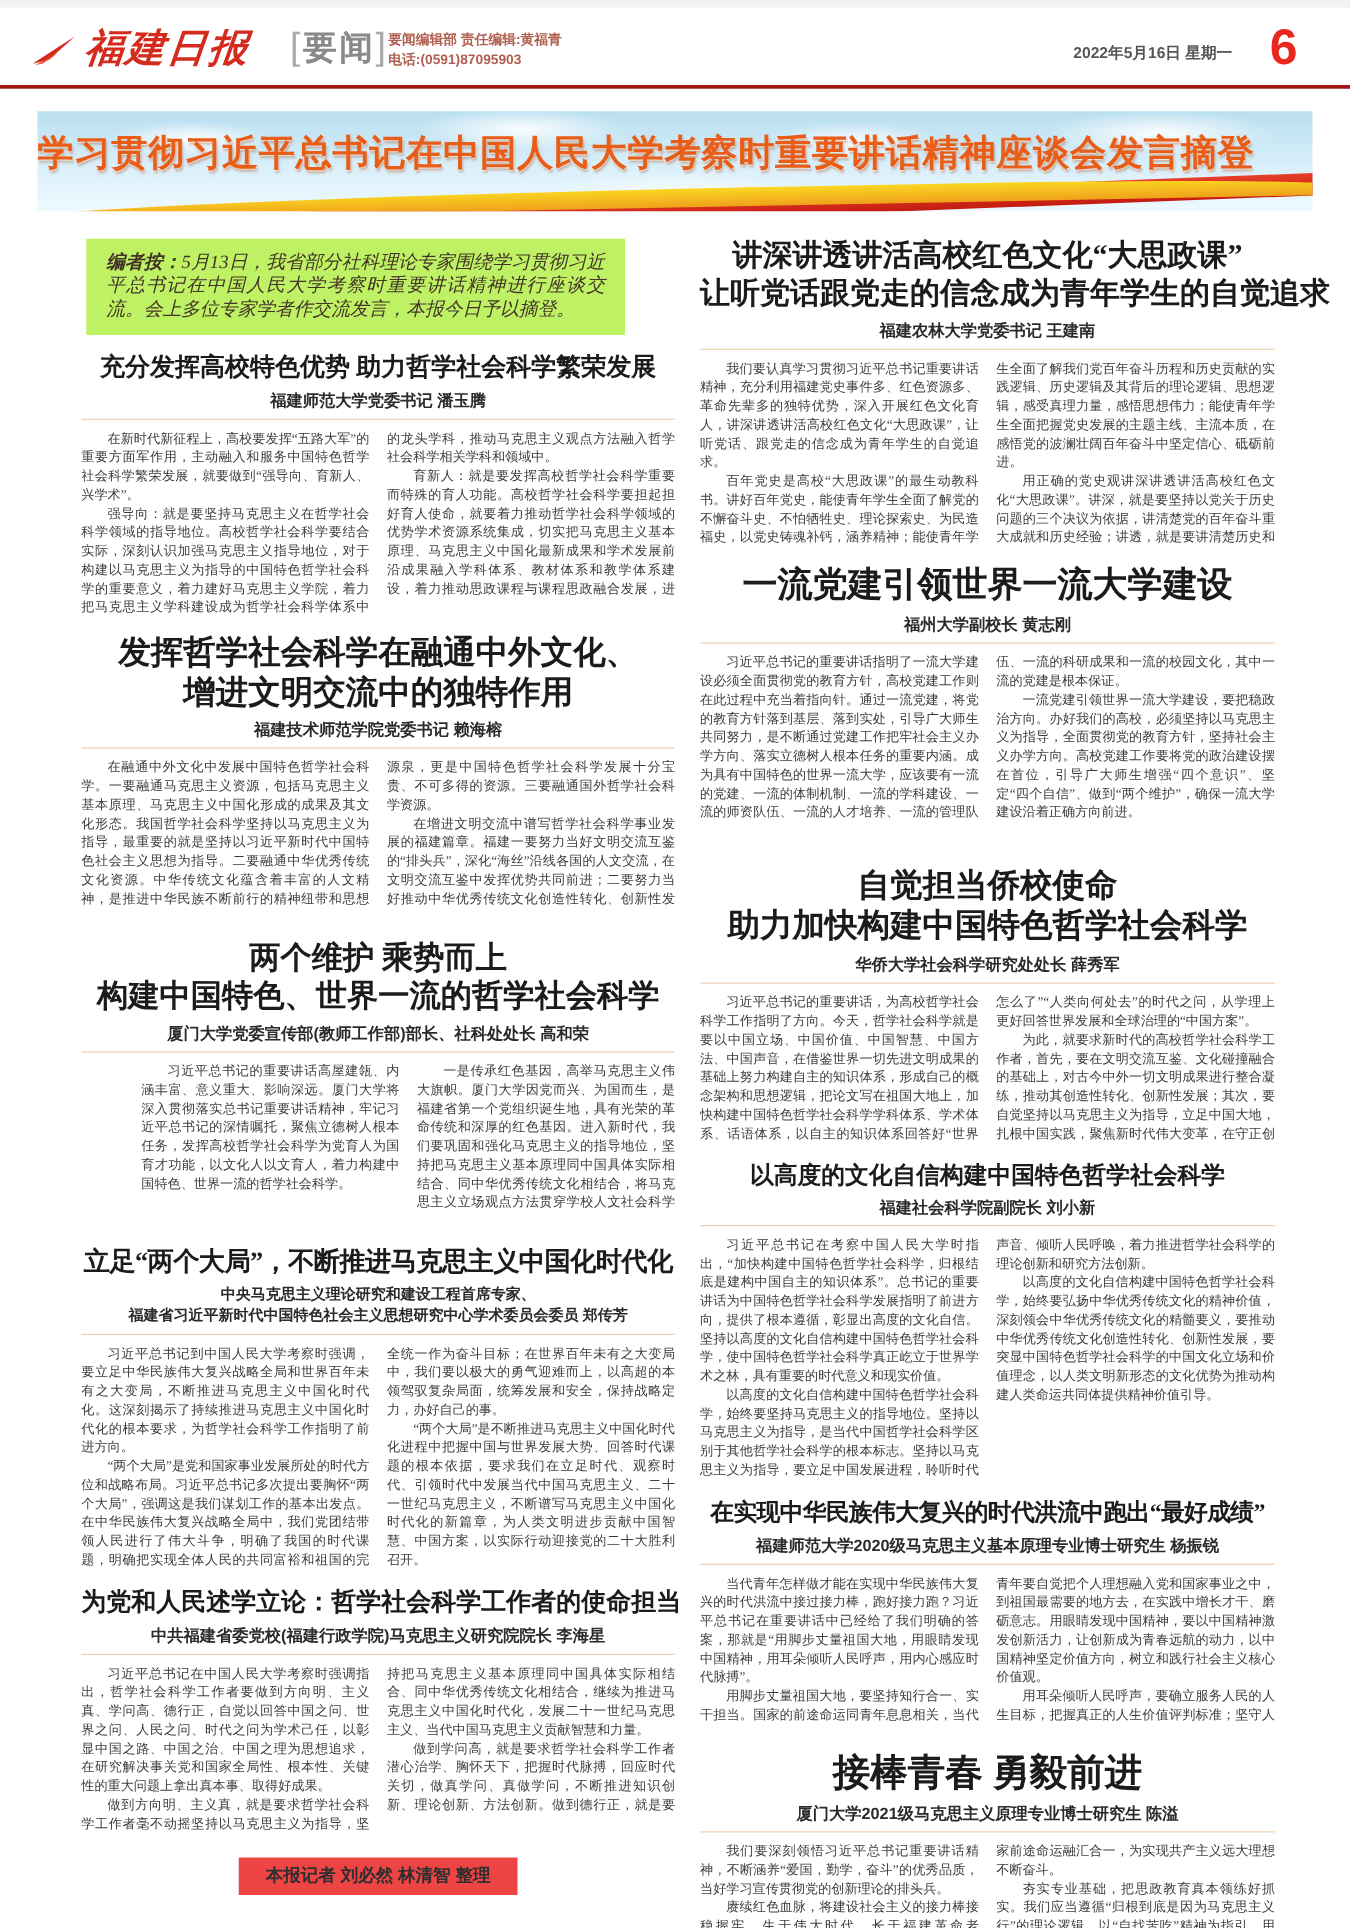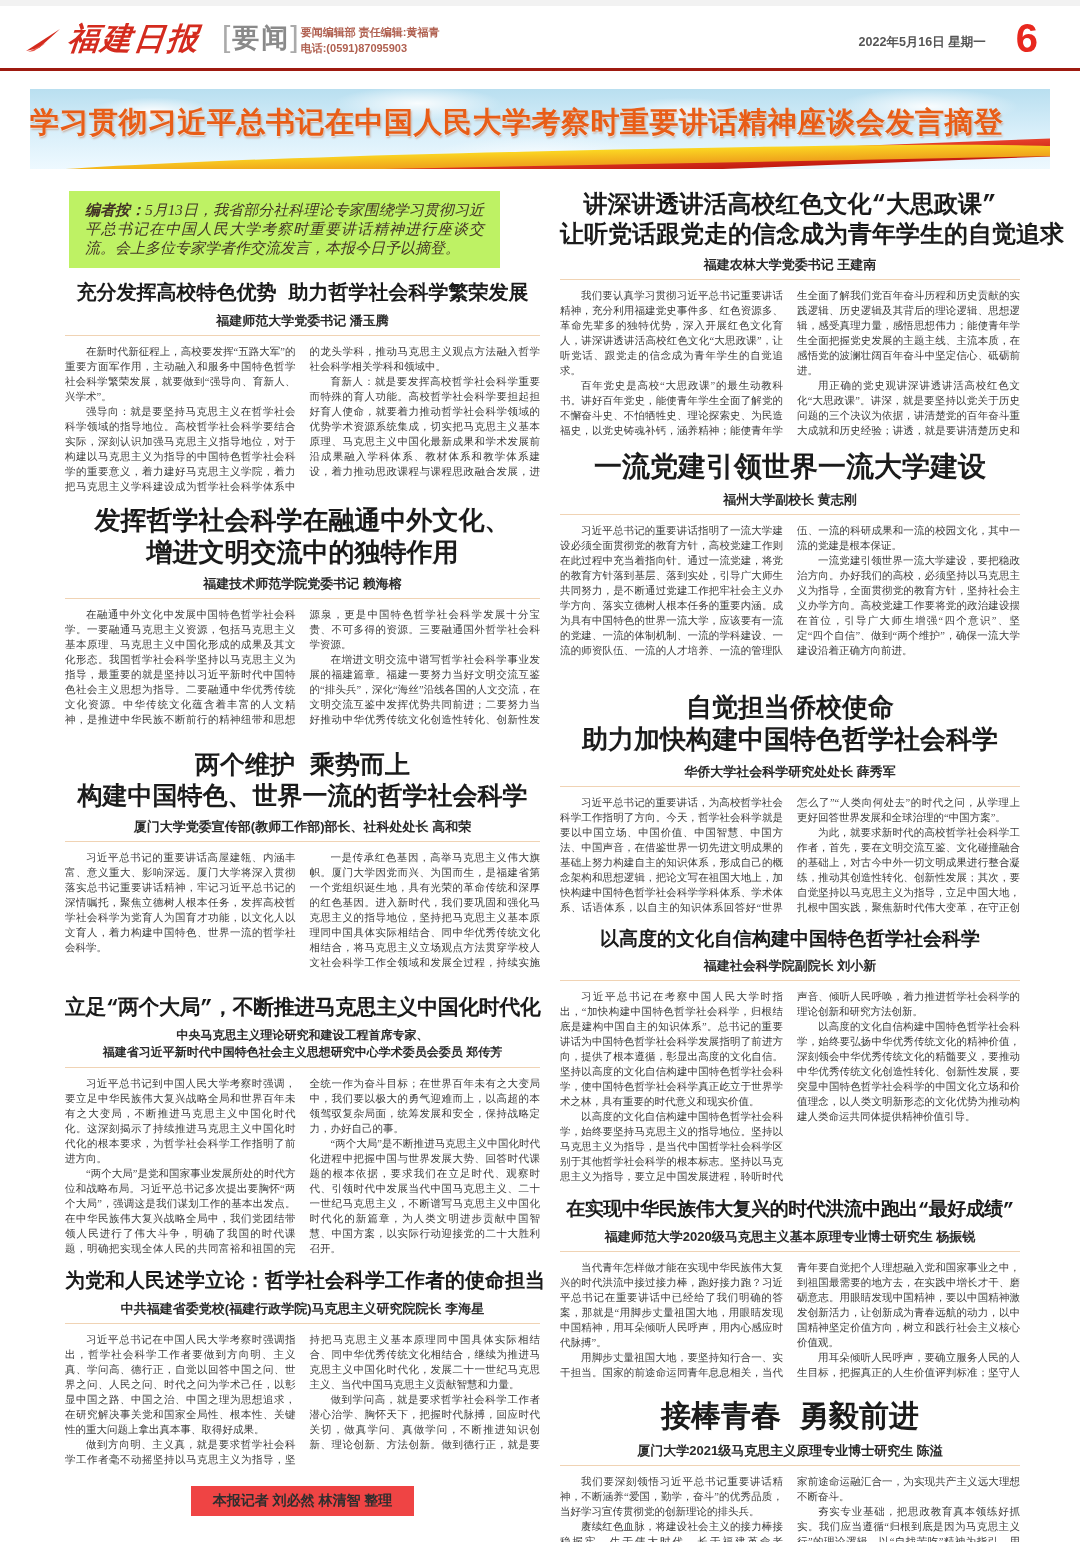--- a/index.html
+++ b/index.html
@@ -4,21 +4,21 @@
 <style>
   html,body{margin:0;padding:0;background:#ffffff;}
   .page{position:relative;width:1080px;height:1542px;margin:0 auto;background:#fff;overflow:hidden;
         font-family:"Liberation Serif","DejaVu Serif",serif;border-top:6px solid #f2f2f2;}
   
   .masthead{display:flex;align-items:flex-start;padding:12px 42px 6px 26px;}
   .logo-wrap{display:flex;align-items:center;gap:6px;}
   .logo-flag{display:block;margin-top:4px;}
   .logo-text{font-size:31px;font-weight:bold;font-style:italic;color:#d42b1e;letter-spacing:2px;
              font-family:"Liberation Serif",serif;transform:skewX(-6deg);}
-  .section-box{margin-left:22px;margin-top:2px;font-family:"Liberation Sans",sans-serif;
+  .section-box{margin-left:32px;margin-top:2px;font-family:"Liberation Sans",sans-serif;
                font-size:27px;font-weight:bold;color:#8a8a8a;letter-spacing:2px;text-align:center;}
   .section-box .bracket{color:#aaa;font-weight:normal;font-size:30px;}
   .dept{margin-left:0;margin-top:6px;font-family:"Liberation Sans",sans-serif;
         font-size:11px;line-height:16px;color:#b06050;font-weight:bold;}
   .spacer{flex:1;}
   .date{margin-top:16px;font-family:"Liberation Sans",sans-serif;font-size:12.5px;color:#555;font-weight:bold;}
   .pageno{margin-left:30px;font-family:"Liberation Sans",sans-serif;font-size:40px;line-height:40px;
           font-weight:bold;color:#e8281e;}
   .head-rule{height:3px;background:#9e1a10;margin:2px 0 0 0;}
   
@@ -44,37 +44,37 @@
   .col-left{width:475px;}
   .col-right{width:460px;}
   
   .note{background:#bef264;margin:6px 40px 14px 4px;padding:10px 16px;
         font-size:15px;line-height:19px;color:#433427;font-style:italic;text-align:justify;}
   .note .note-label{font-weight:bold;}
   .note .note-body{text-indent:0;}
   
   .article{margin-bottom:12px;}
   .hl{margin:6px 0 2px 0;text-align:center;color:#1b1b1b;font-weight:bold;
-      font-family:Liberation Mono, monospace;}
+      font-family:Liberation Serif, serif;}
   .hl p{margin:0;line-height:1.24;white-space:nowrap;}
   .author{font-family:"Liberation Sans","DejaVu Sans",sans-serif;text-align:center;
           font-weight:bold;color:#2b2b2b;font-size:13px;padding:3px 0 6px 0;
           border-bottom:1px solid #f0d3b4;margin-bottom:8px;}
   .author p{margin:0;line-height:17px;}
   .auth-sm p{font-size:12px;}
   .body{column-count:2;column-gap:14px;column-fill:auto;overflow:hidden;
         text-align:justify;font-size:10.5px;line-height:15px;color:#3c3c3c;}
   .body p{margin:0;text-indent:2em;}
   
   .hl-a1{font-size:20px;}  .hl-a2{font-size:26px;} .hl-a3{font-size:25px;}
   .hl-a4{font-size:21px;letter-spacing:-0.5px;} .hl-a5{font-size:20px;}
   .hl-b1{font-size:24px;} .hl-b2{font-size:28px;} .hl-b3{font-size:26px;}
   .hl-b4{font-size:19px;} .hl-b5{font-size:19px;letter-spacing:-0.5px;} .hl-b6{font-size:30px;}
   
-  .bd-a1{height:150px;} .bd-a2{height:132px;} .bd-a3{height:134px;}
+  .bd-a1{height:150px;} .bd-a2{height:132px;} .bd-a3{height:134px;margin-left:48px;}
   .bd-a4{height:182px;} .bd-a5{height:142px;}
   .bd-b1{height:152px;} .bd-b2{height:158px;} .bd-b3{height:122px;}
   .bd-b4{height:198px;} .bd-b5{height:128px;} .bd-b6{height:152px;}
   
   .reporter-wrap{text-align:center;margin-top:8px;}
   .reporter{display:inline-block;background:#ef4444;padding:6px 22px;
             font-family:"Liberation Sans",sans-serif;font-size:14px;font-weight:bold;color:#2e2e2e;}
 </style>
 </head>
 <body>

